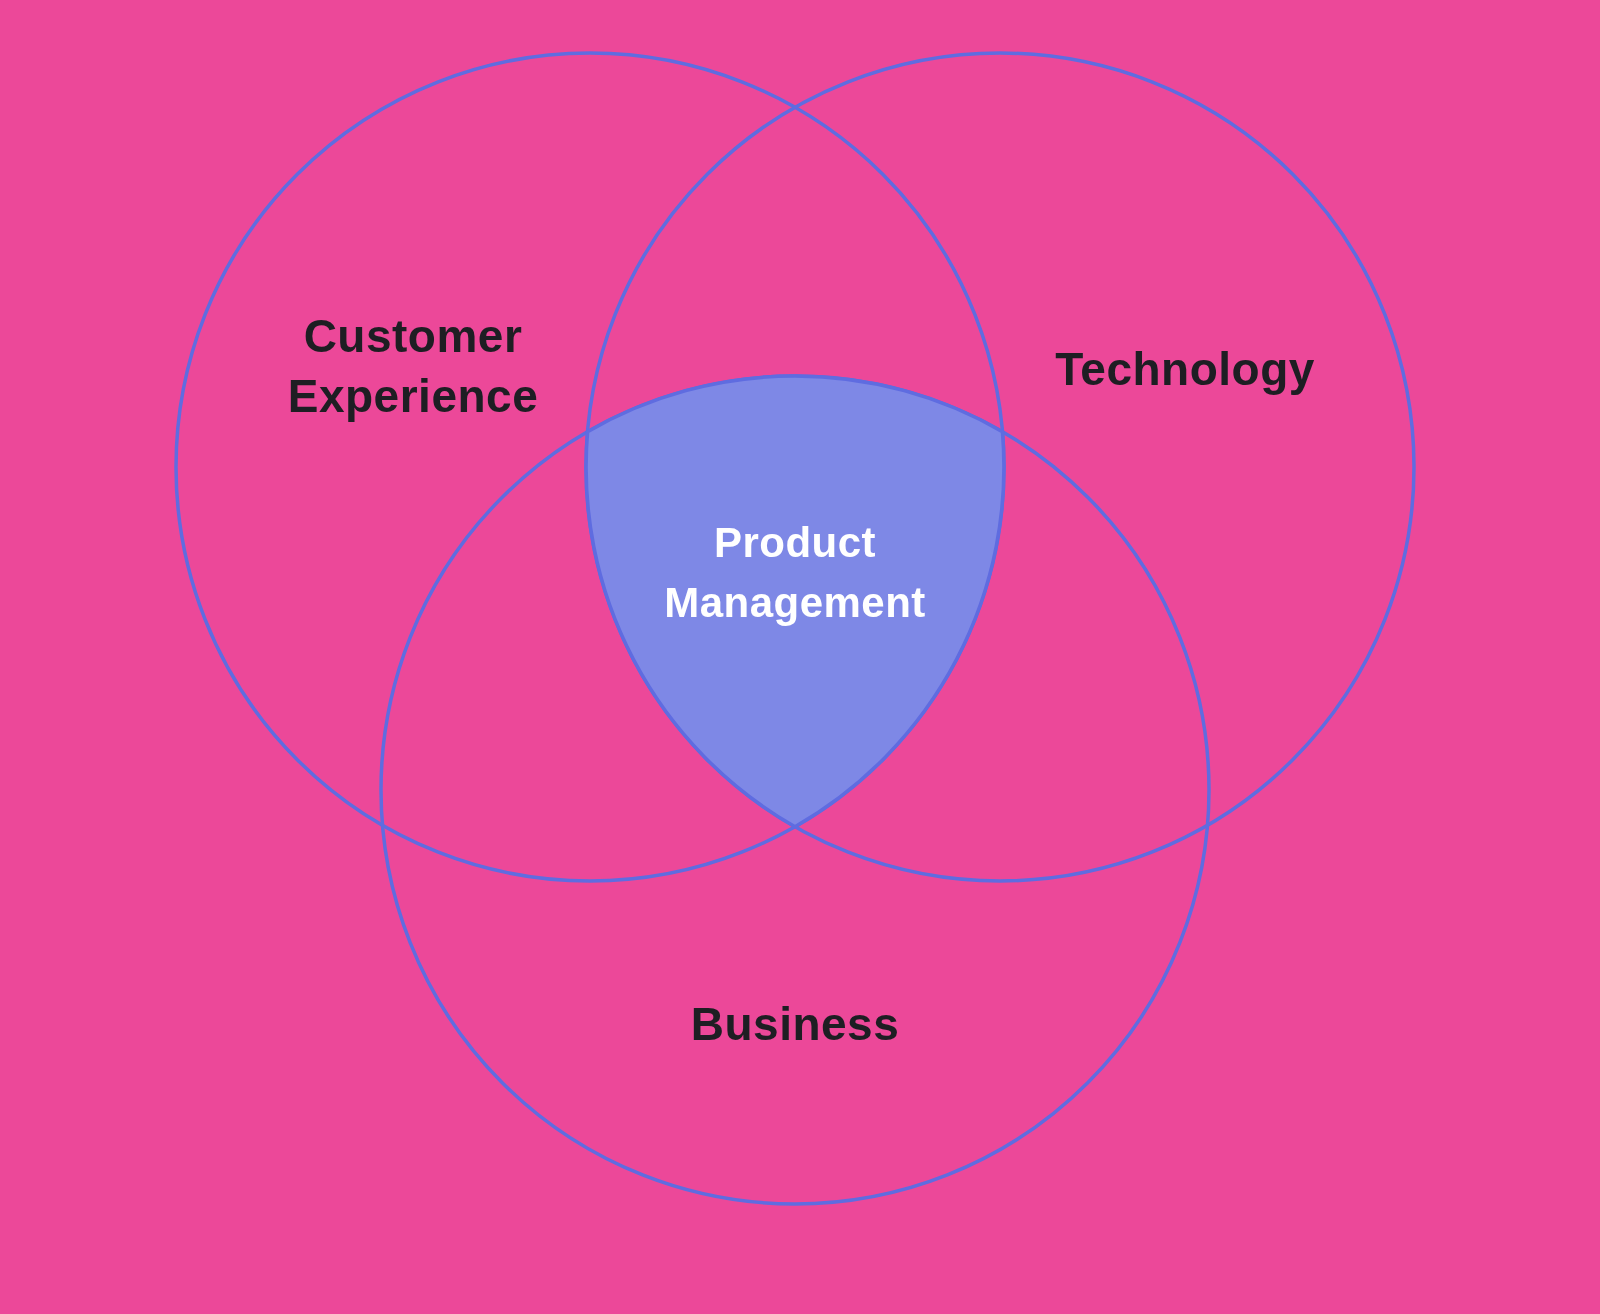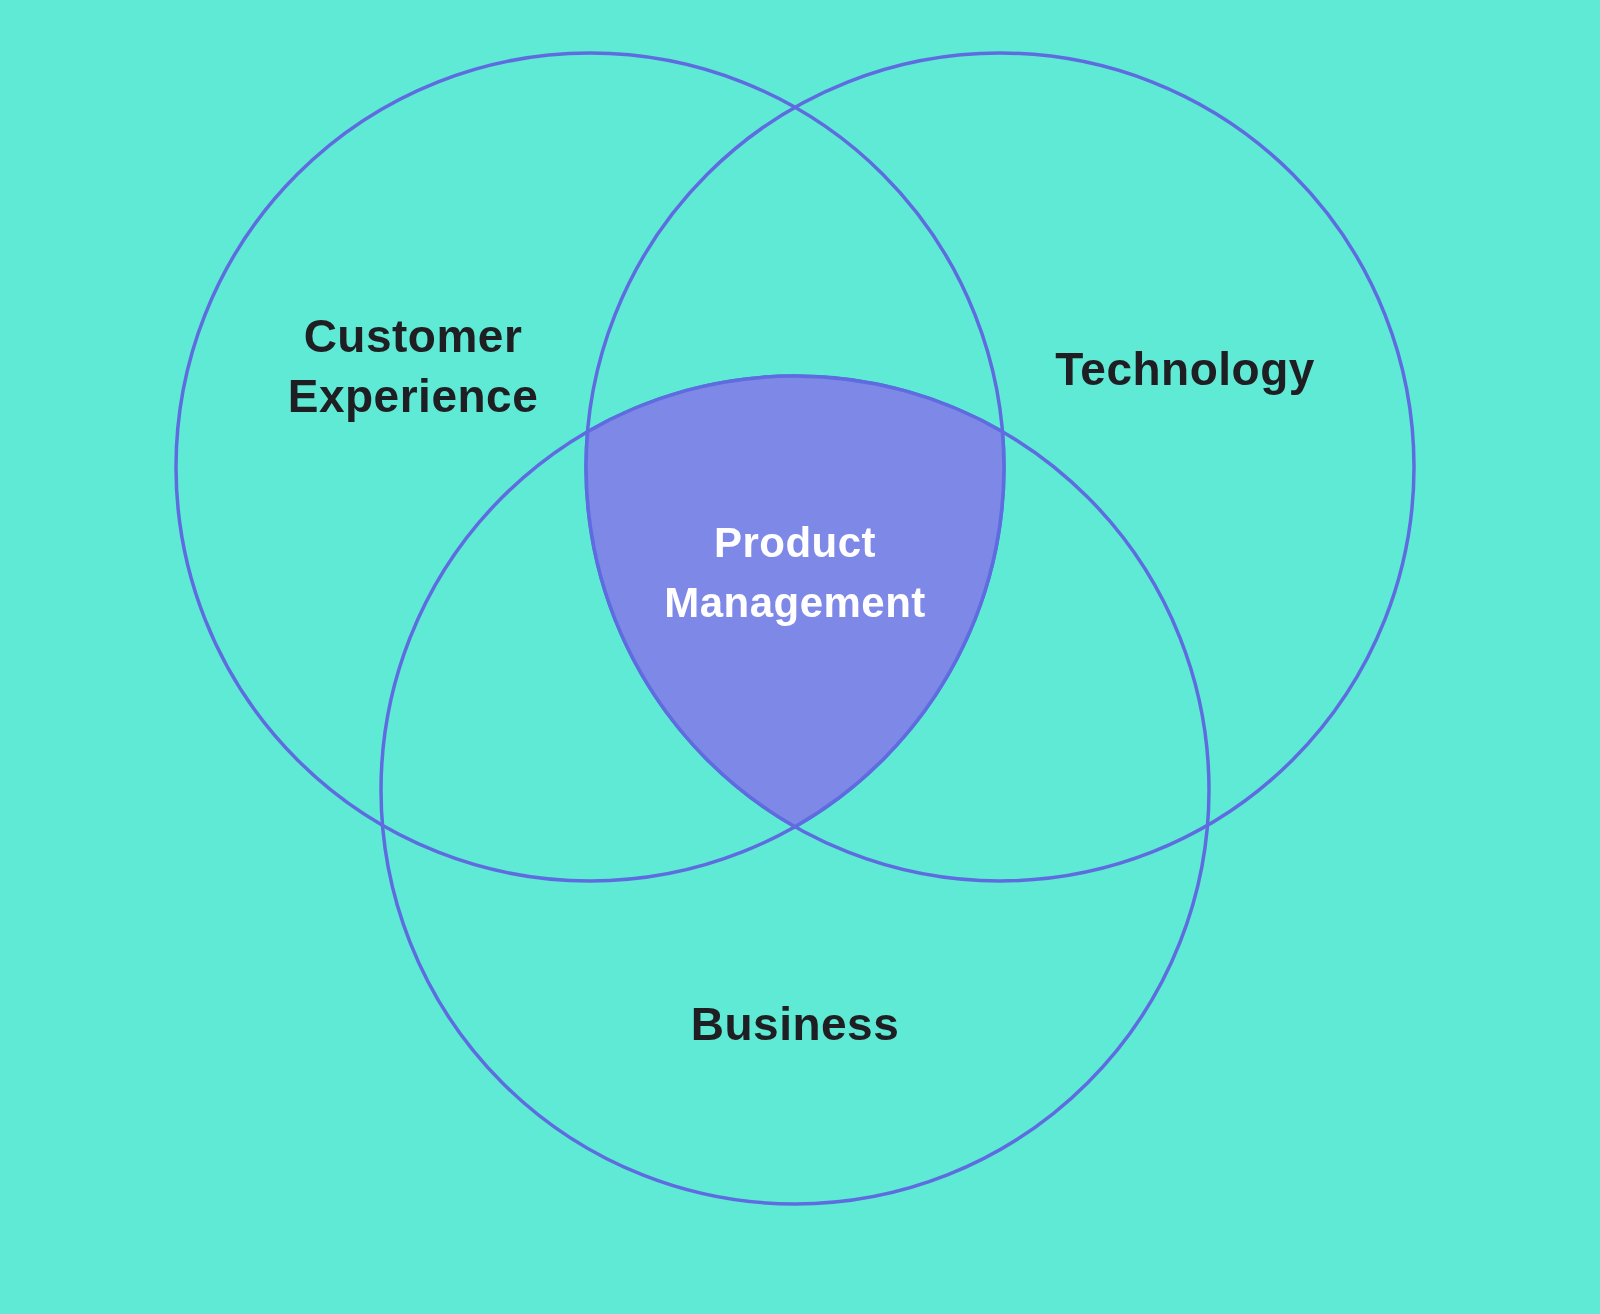--- a/index.html
+++ b/index.html
@@ -4,21 +4,21 @@
 <style>
   html, body {
     margin: 0;
     padding: 0;
     background: #ffffff;
   }
   .canvas {
     width: 1600px;
     height: 1314px;
     position: relative;
-    background: #5eead4;
+    background: #ec4899;
     font-family: "Liberation Sans", sans-serif;
     overflow: hidden;
   }
   svg { display: block; }
   .venn-circle {
     fill: none;
     stroke-width: 3.5;
   }
   .intersection-region {
     stroke-width: 3.5;

